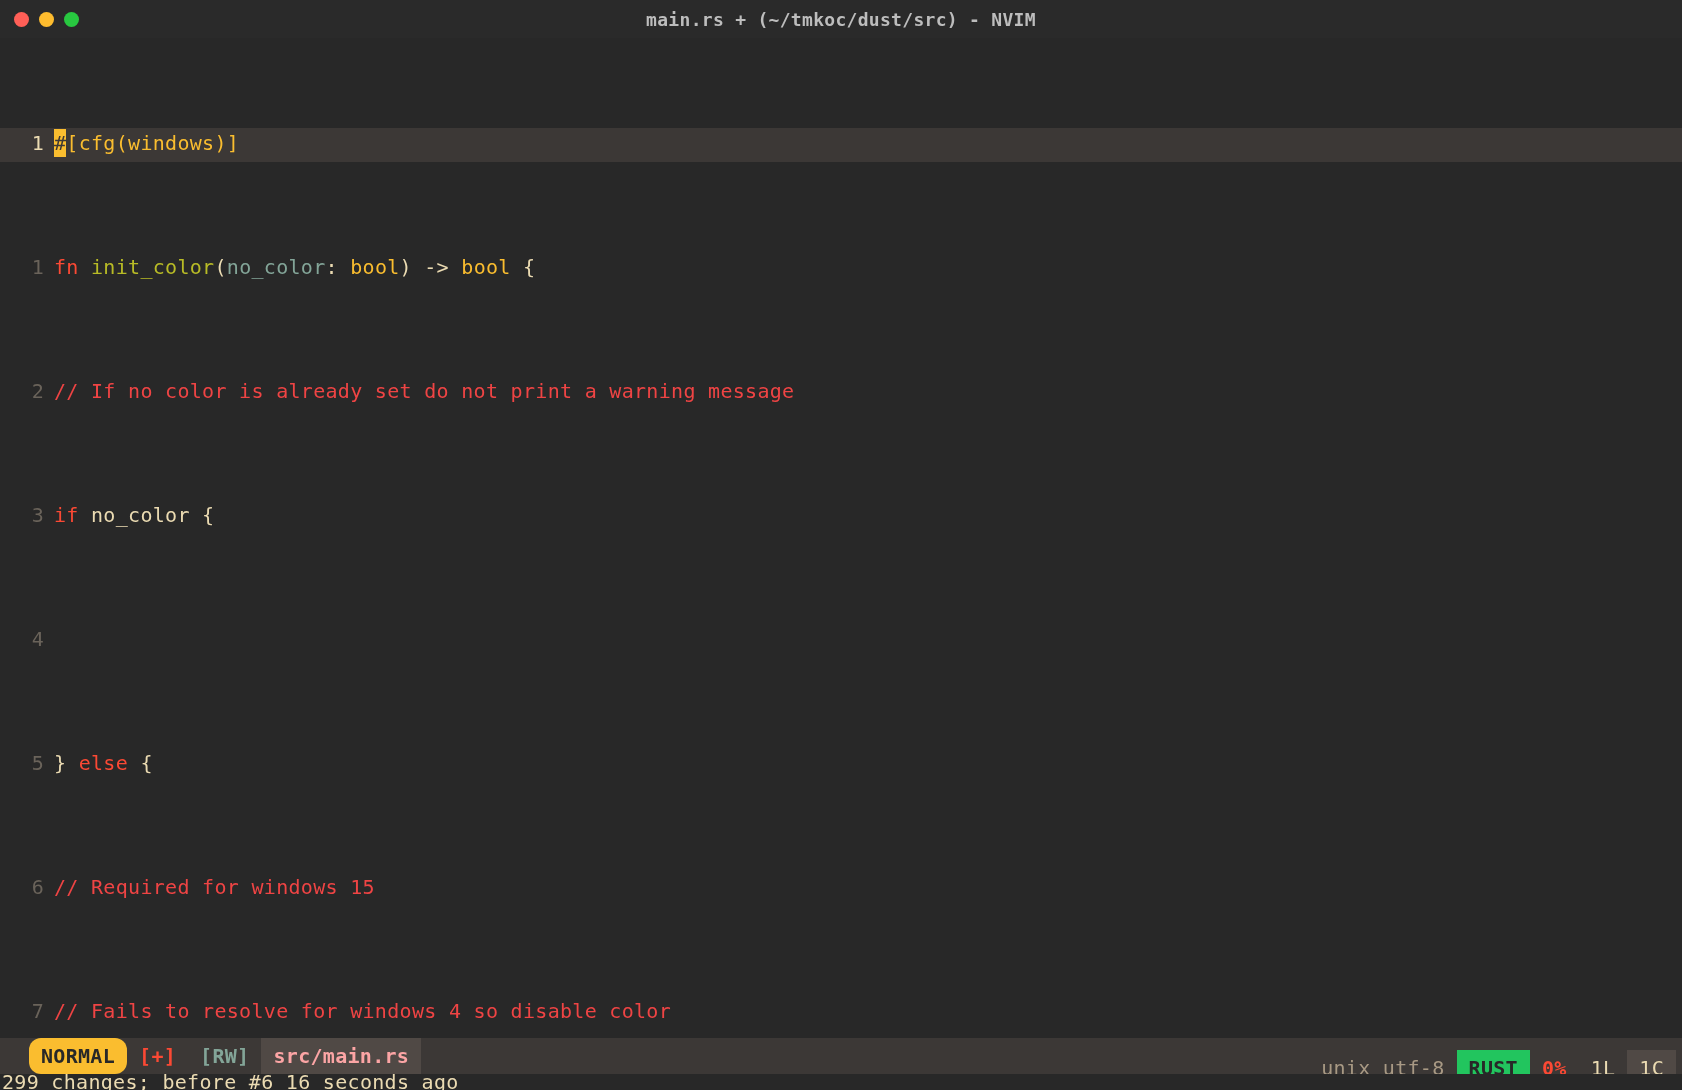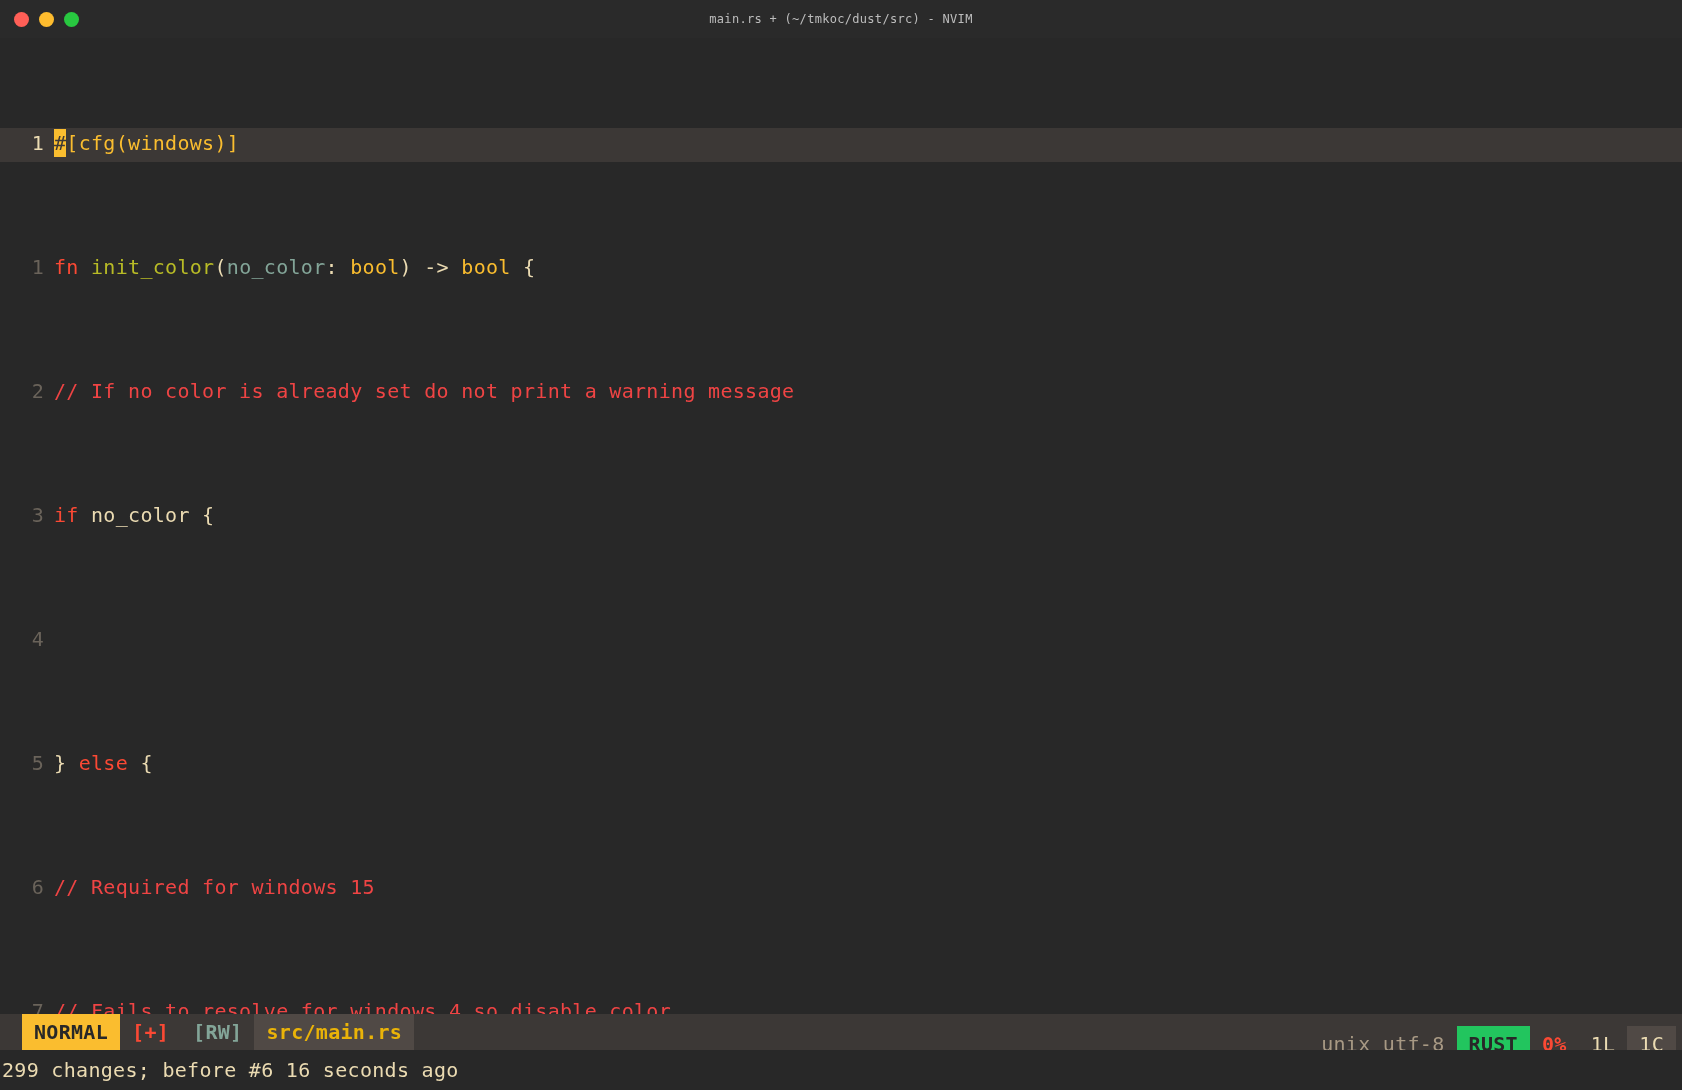--- a/index.html
+++ b/index.html
@@ -27,22 +27,22 @@
 .traffic-lights { display: flex; gap: 10px; }
 .tl { width: 15px; height: 15px; border-radius: 50%; }
 .tl.red { background: #ff5f57; }
 .tl.yellow { background: #febc2e; }
 .tl.green { background: #28c840; }
 .titlebar-title {
   position: absolute;
   left: 0; right: 0;
   text-align: center;
   color: #bdbdbd;
-  font-size: 12px;
-  font-weight: 400;
+  font-size: 18px;
+  font-weight: 700;
   pointer-events: none;
 }
 
 
 .editor {
   display: flex;
   flex-direction: column;
   height: calc(100% - 38px);
 }
 .code-area {
@@ -87,34 +87,34 @@
 
 .statusline {
   height: 36px;
   background: #3c3836;
   display: flex;
   align-items: center;
   font-size: 20px;
   padding: 0 6px;
 }
 .status-seg { padding: 0 12px; display:flex; align-items:center; height:100%; }
-.seg-mode { background: #fabd2f; color: #282828; font-weight: 700; margin-left:16px;}
+.seg-mode { background: #fabd2f; color: #282828; font-weight: 700; margin-left:23px;border-radius:12px;}
 .seg-modified { color: #fb4934; font-weight: 600; }
 .seg-rw { color: #83a598; font-weight: 600; }
-.seg-filepath { background: #504945; color: #eab308; font-weight: 600;}
+.seg-filepath { background: #504945; color: #fca5a5; font-weight: 600;}
 .status-right { margin-left: auto; display:flex; align-items:center; height:100%;margin-top:24px; }
 .seg-enc { color: #a89984; }
 .seg-ft { background: #22c55e; color: #282828; font-weight: 700; }
 .seg-percent { color: #fb4934; font-weight:600;}
 .seg-line { color: #ebdbb2; }
 .seg-col { background: #504945; color: #ebdbb2; }
 
 
 .cmdline {
-  height: 40px;
+  height: 16px;
   background: #282828;
   color: #ebdbb2;
   padding: 2px 2px;
   font-size: 20px;
   display:flex;
   align-items:center;
 }
 </style>
 </head>
 <body>

